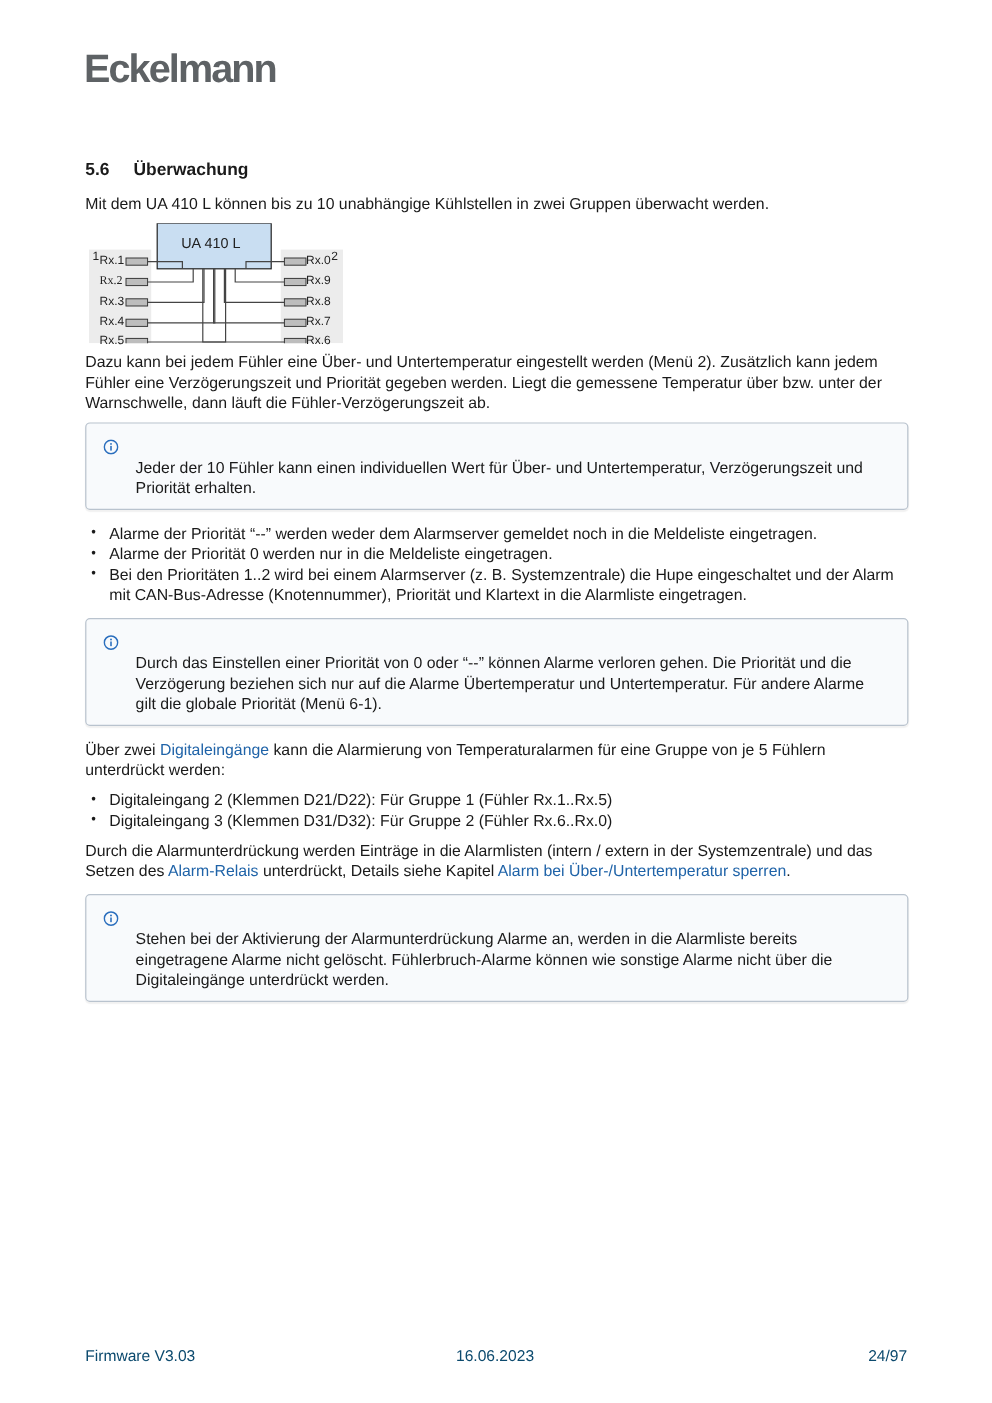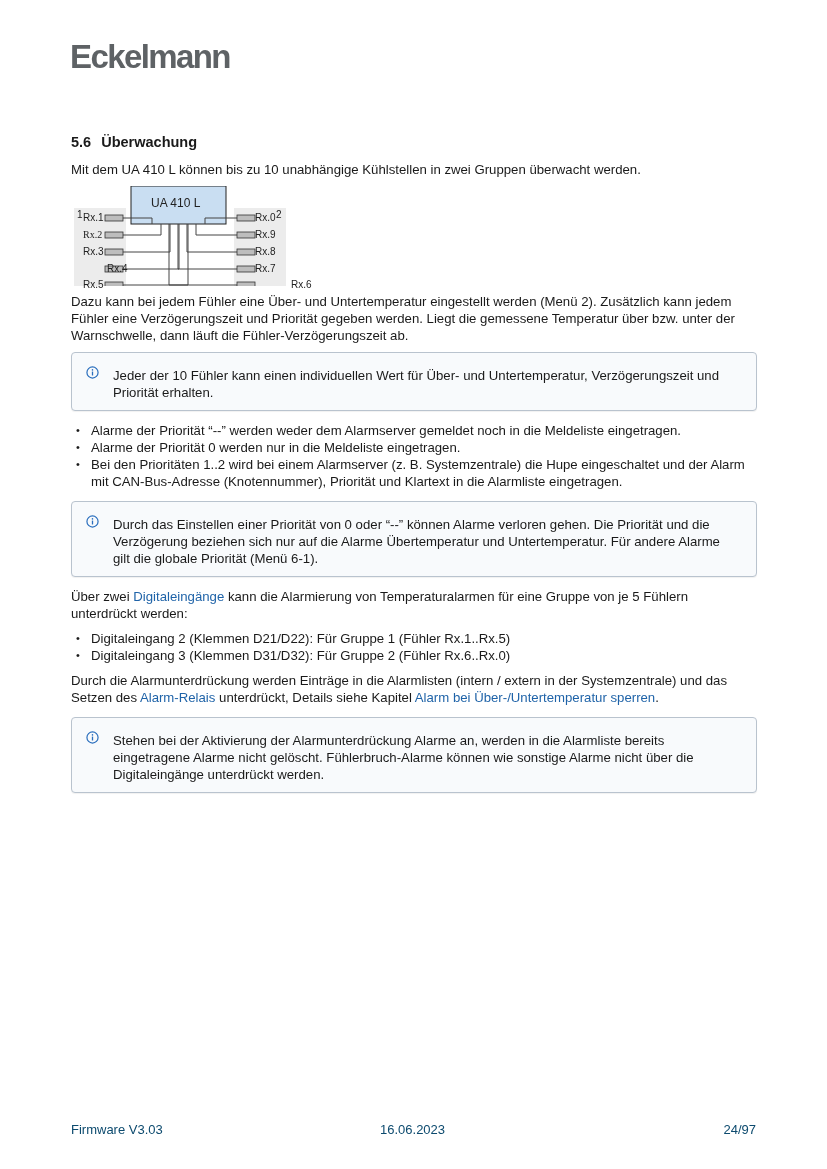--- a/index.html
+++ b/index.html
@@ -7,29 +7,29 @@
     width: 827px; height: 1169px; position: relative; overflow: hidden;
     font-family: "Liberation Sans", sans-serif; color: #1a1a1a;
   }
   .logo {
     position: absolute; left: 70px; top: 38px;
     font-family: "Liberation Sans", sans-serif; font-weight: bold;
     font-size: 33px; letter-spacing: -1.6px; color: #5e6265;
   }
   .content { position: absolute; left: 71px; top: 132px; width: 686px; font-size: 13.2px; line-height: 17px; }
   h2 { margin: 0 0 9px 0; font-size: 14.5px; font-weight: bold; line-height: 20px; }
-  h2 .num { margin-right: 6px; }
+  h2 .num { margin-right: 16px; }
   p { margin: 0 0 8px 0; }
   a.link { color: #1f63a8; text-decoration: none; }
   ul { margin: 0 0 8px 0; padding: 0; list-style: none; }
   ul li { position: relative; padding-left: 20px; margin: 0; }
   ul li::before { content: "\2022"; position: absolute; left: 5px; top: 0; font-size: 11px; }
   .note {
     border: 1px solid #b9c3ce; border-radius: 4px; background: #f8fafc;
-    padding: 14px 16px 9px 41px; position: relative; margin: 0 0 11px 0;
+    padding: 28px 16px 9px 41px; position: relative; margin: 0 0 11px 0;
     box-shadow: 0 1px 1px rgba(0,0,0,0.06);
   }
   .note .info-icon {
     position: absolute; left: 14px; top: 13px; width: 13px; height: 13px;
   }
   .diagram { position: relative; width: 212px; height: 97px; margin: 2px 0 10px 3px; }
   .diagram svg { position: absolute; left: 0; top: 0; }
   .diagram .dlabel {
     position: absolute; font-size: 10px; line-height: 12px; color: #222;
   }
@@ -77,27 +77,27 @@
           <rect x="163" y="96" width="18" height="6" fill="#bdbdbd" stroke="#333" stroke-width="0.8"></rect>
         </g>
     </svg>
     <div class="dlabel" style="left:77px;top:11px;font-size:12px;">UA 410 L</div>
     <div class="dlabel" style="left:3px;top:23px;">1</div>
     <div class="dlabel" style="left:202px;top:23px;">2</div>
     <div id="sensor-labels">
         <div class="dlabel" style="left: 9px; top: 26px;">Rx.1</div>
         <div class="dlabel" style="left: 9px; top: 43px; font-family: Liberation Serif, serif;">Rx.2</div>
         <div class="dlabel" style="left: 9px; top: 60px;">Rx.3</div>
-        <div class="dlabel" style="left: 9px; top: 77px; margin-left: 24px;">Rx.4</div>
+        <div class="dlabel" style="left: 9px; top: 77px;">Rx.4</div>
         <div class="dlabel" style="left: 9px; top: 93px;">Rx.5</div>
         <div class="dlabel" style="left: 181px; top: 26px;">Rx.0</div>
         <div class="dlabel" style="left: 181px; top: 43px;">Rx.9</div>
         <div class="dlabel" style="left: 181px; top: 60px;">Rx.8</div>
         <div class="dlabel" style="left: 181px; top: 77px;">Rx.7</div>
-        <div class="dlabel" style="left: 181px; top: 93px; margin-left: 36px;">Rx.6</div>
+        <div class="dlabel" style="left: 181px; top: 93px;">Rx.6</div>
       </div>
   </div>
 
   <p>Dazu kann bei jedem Fühler eine Über- und Untertemperatur eingestellt werden (Menü 2). Zusätzlich kann jedem Fühler eine Verzögerungszeit und Priorität gegeben werden. Liegt die gemessene Temperatur über bzw. unter der Warnschwelle, dann läuft die Fühler-Verzögerungszeit ab.</p>
 
   <div class="note">
     <svg class="info-icon" viewBox="0 0 14 14">
       <circle cx="7" cy="7" r="6" fill="none" stroke="#2a6ebd" stroke-width="1.3"></circle>
       <rect x="6.3" y="6" width="1.4" height="4.2" fill="#2a6ebd"></rect>
       <circle cx="7" cy="4.2" r="0.85" fill="#2a6ebd"></circle>

